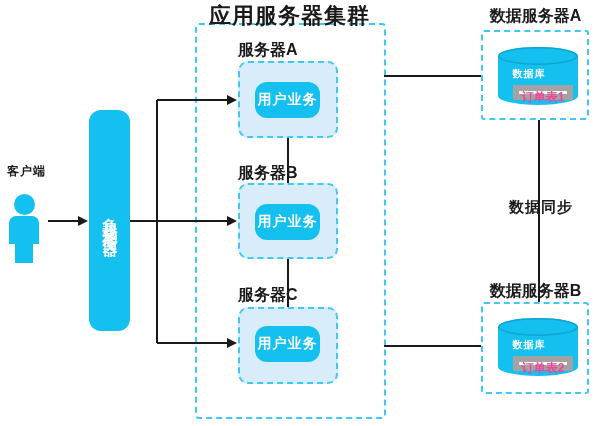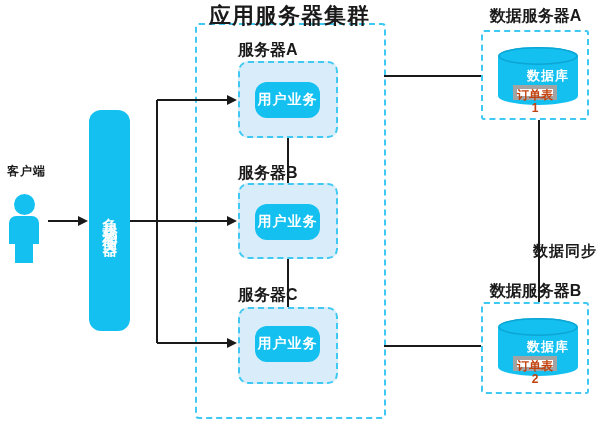--- a/index.html
+++ b/index.html
@@ -36,26 +36,26 @@
   .svc{position:absolute;left:17px;width:65px;height:36px;background:var(--cyan);border-radius:12px;
       color:#fff;font-size:14px;font-weight:700;display:flex;align-items:center;justify-content:center;
       letter-spacing:1px;z-index:3;}
 
   
   .ds{position:absolute;left:481px;width:109px;z-index:2;}
   .ds-title{position:absolute;left:0;top:0;width:100%;text-align:center;font-size:16px;font-weight:700;white-space:nowrap;}
   .ds-box{position:absolute;left:0;width:108px;height:90px;border:2px dashed var(--dash);
       border-radius:3px;box-sizing:border-box;background:#fff;}
   .cyl{position:absolute;left:17px;width:80px;height:58px;}
-  .db-label{position:absolute;left:25px;width:84px;text-align:center;color:#fff;
-      font-size:13px;font-weight:700;letter-spacing:1px;z-index:3;}
-  .chip{position:absolute;left:32px;width:44px;height:15px;background:#fff;border:4px solid #a3a3a3;
-      box-sizing:border-box;text-align:center;font-size:12px;font-weight:700;line-height:13px;color:#c2410c;z-index:3;}
+  .db-label{position:absolute;left:6px;width:84px;text-align:center;color:#fff;
+      font-size:10px;font-weight:700;letter-spacing:1px;z-index:3;}
+  .chip{position:absolute;left:32px;width:60px;height:15px;background:#fff;border:6px solid #a3a3a3;
+      box-sizing:border-box;text-align:center;font-size:12px;font-weight:700;line-height:13px;color:#ec4899;z-index:3;}
 
-  .sync-label{left:533px;top:198px;font-size:15px;letter-spacing:1px;z-index:3;background:transparent;margin-top:44px;}
+  .sync-label{left:509px;top:198px;font-size:15px;letter-spacing:1px;z-index:3;background:transparent;}
 </style>
 </head>
 <body>
 
 <div class="canvas" style="--cyan:#14C0F0;--fill:#D8EDF9;--dash:#3EC8F2;">
 
   <svg class="wires" viewBox="0 0 600 426">
     <g stroke="#1a1a1a" stroke-width="2" fill="none">
       <path d="M48,221 H80"></path>
       <path d="M130,221 H230"></path>

